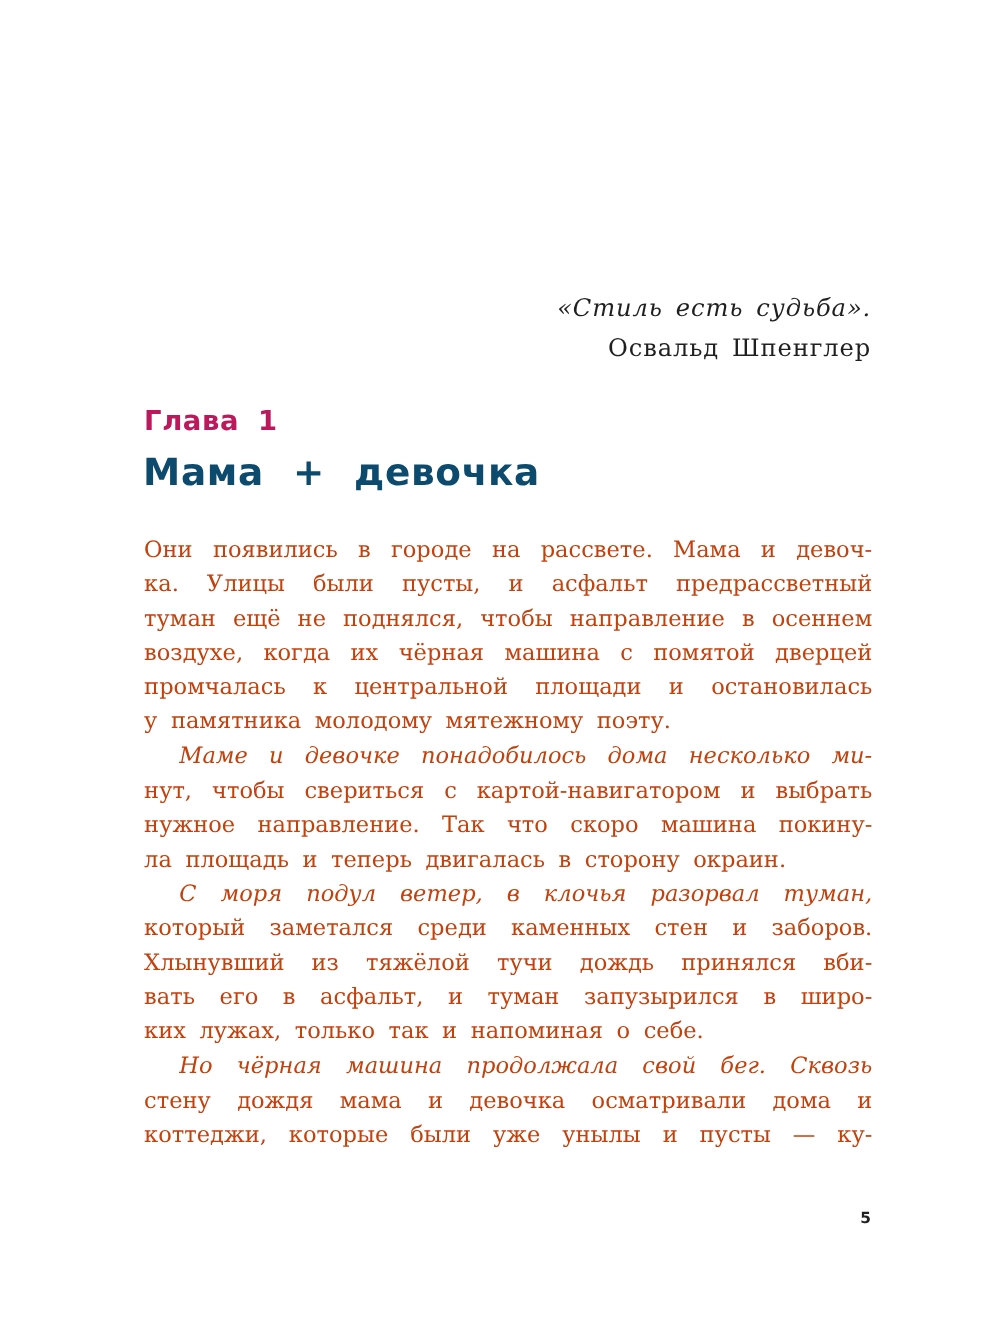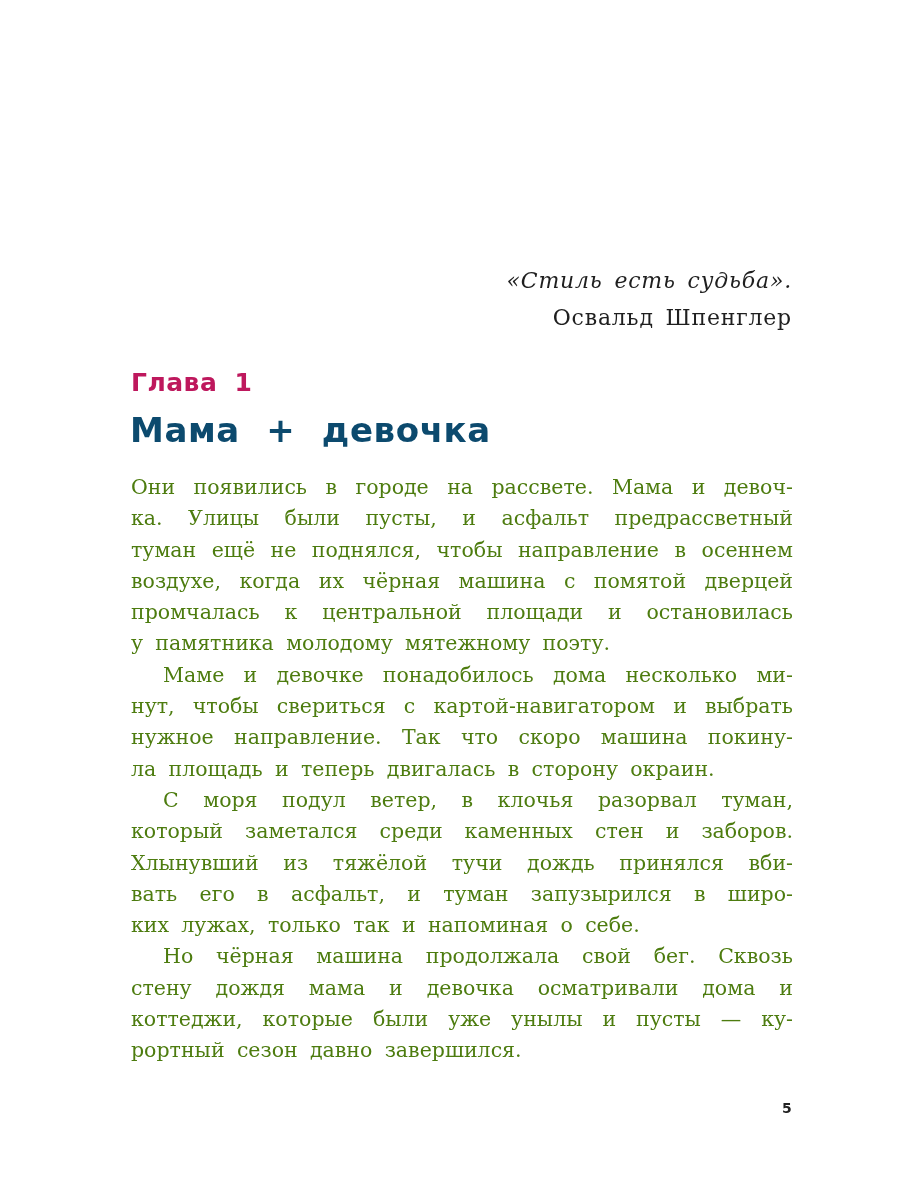--- a/index.html
+++ b/index.html
@@ -46,42 +46,43 @@
       font-family: "DejaVu Sans", "Liberation Sans", sans-serif;
       font-weight: bold;
       font-size: 34px;
       letter-spacing: 0.6px;
       word-spacing: 14px;
       color: #0c4a6e;
     }
     .body-text {
       position: absolute;
       left: 131px;
-      top: 472px;
+      top: 484px;
       width: 662px;
       font-family: "DejaVu Serif", "Liberation Serif", serif;
       font-size: 20.5px;
       line-height: 31.3px;
-      color: #4d7c0f;
+      color: #c2410c;
     }
     .line {
       display: flex;
       justify-content: space-between;
       white-space: nowrap;
       height: 31.3px;
     }
     .line.last {
       justify-content: flex-start;
       gap: 0;
     }
     .line.last span + span {
       margin-left: 0.6em;
     }
     .line.indent {
       padding-left: 32px;
+      font-style: italic;
     }
     .page-number {
       position: absolute;
       left: 782px;
       top: 1100px;
       font-family: "DejaVu Sans", "Liberation Sans", sans-serif;
       font-weight: bold;
       font-size: 14px;
       color: #222;
     }
@@ -269,22 +270,16 @@
         <span>коттеджи,</span>
         <span>которые</span>
         <span>были</span>
         <span>уже</span>
         <span>унылы</span>
         <span>и</span>
         <span>пусты</span>
         <span>—</span>
         <span>ку-</span>
       </div>
-      <div class="line last">
-        <span>рортный</span>
-        <span>сезон</span>
-        <span>давно</span>
-        <span>завершился.</span>
-      </div>
     </div>
   </div>
 
 <div class="page-number">5</div>
 
 </body></html>

